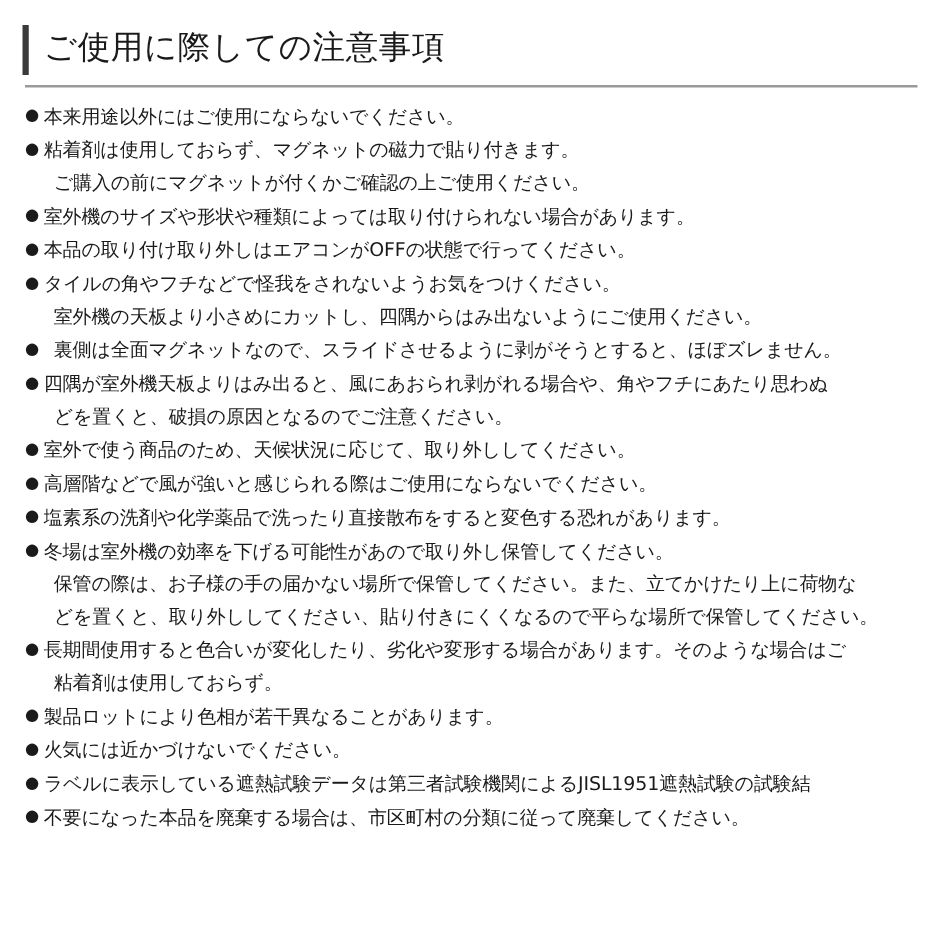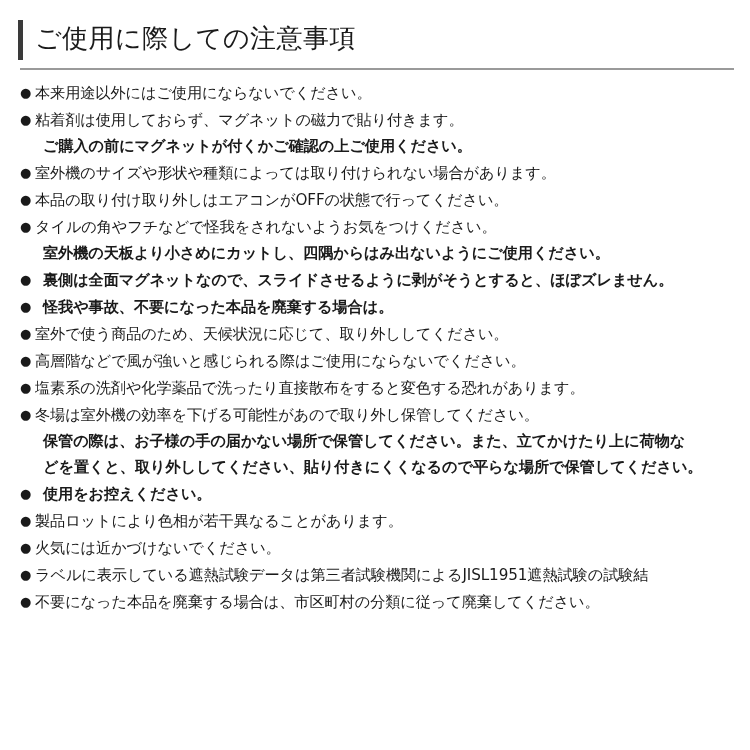--- a/index.html
+++ b/index.html
@@ -67,21 +67,20 @@
   }
   .line {
     font-size: 15.2px;
     line-height: 26px;
     letter-spacing: -0.1px;
     color: #1a1a1a;
     white-space: nowrap;
   }
   .line.indent {
     padding-left: 8px;
-    font-weight: bold;
   }
 </style>
 </head>
 <body>
 
 <div class="page">
 
   <div class="title-row">
     <div class="title-bar"></div>
     <div class="title-text">ご使用に際しての注意事項</div>
@@ -124,21 +123,22 @@
       </div>
       <div class="note">
         <span class="bullet">●</span>
         <div class="note-body">
           <div class="line indent">裏側は全面マグネットなので、スライドさせるように剥がそうとすると、ほぼズレません。</div>
         </div>
       </div>
       <div class="note">
         <span class="bullet">●</span>
         <div class="note-body">
-          <div class="line indent">怪我や事故、不要になった本品を廃棄する場合は。</div>
+          <div class="line">四隅が室外機天板よりはみ出ると、風にあおられ剥がれる場合や、角やフチにあたり思わぬ</div>
+          <div class="line indent">どを置くと、破損の原因となるのでご注意ください。</div>
         </div>
       </div>
       <div class="note">
         <span class="bullet">●</span>
         <div class="note-body">
           <div class="line">室外で使う商品のため、天候状況に応じて、取り外ししてください。</div>
         </div>
       </div>
       <div class="note">
         <span class="bullet">●</span>
@@ -156,21 +156,22 @@
         <span class="bullet">●</span>
         <div class="note-body">
           <div class="line">冬場は室外機の効率を下げる可能性があので取り外し保管してください。</div>
           <div class="line indent">保管の際は、お子様の手の届かない場所で保管してください。また、立てかけたり上に荷物な</div>
           <div class="line indent">どを置くと、取り外ししてください、貼り付きにくくなるので平らな場所で保管してください。</div>
         </div>
       </div>
       <div class="note">
         <span class="bullet">●</span>
         <div class="note-body">
-          <div class="line indent">使用をお控えください。</div>
+          <div class="line">長期間使用すると色合いが変化したり、劣化や変形する場合があります。そのような場合はご</div>
+          <div class="line indent">粘着剤は使用しておらず。</div>
         </div>
       </div>
       <div class="note">
         <span class="bullet">●</span>
         <div class="note-body">
           <div class="line">製品ロットにより色相が若干異なることがあります。</div>
         </div>
       </div>
       <div class="note">
         <span class="bullet">●</span>

